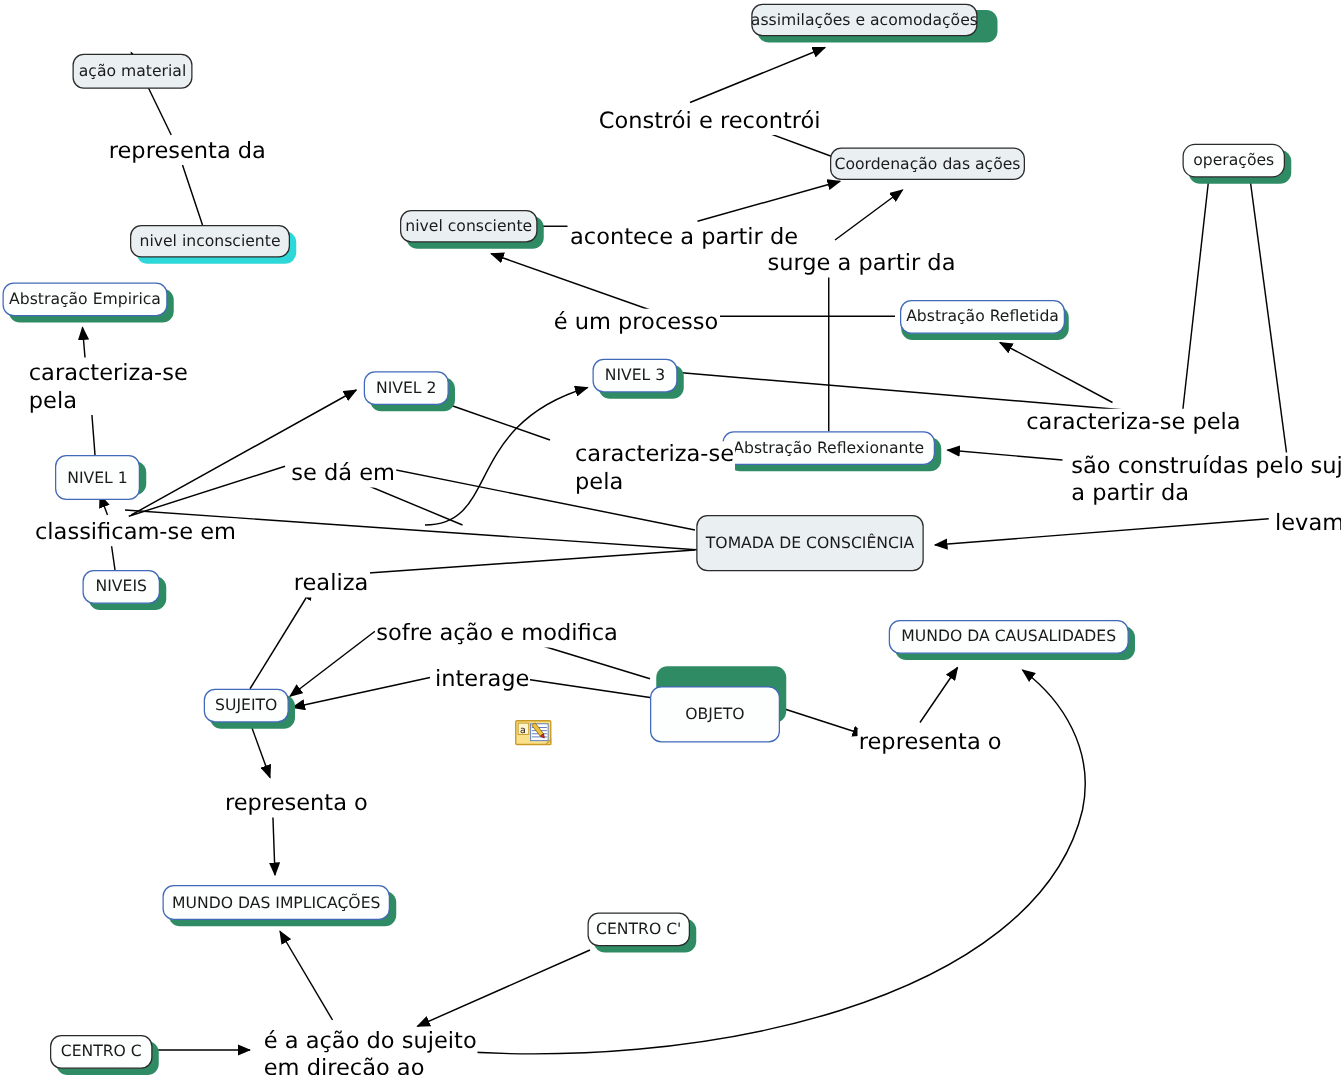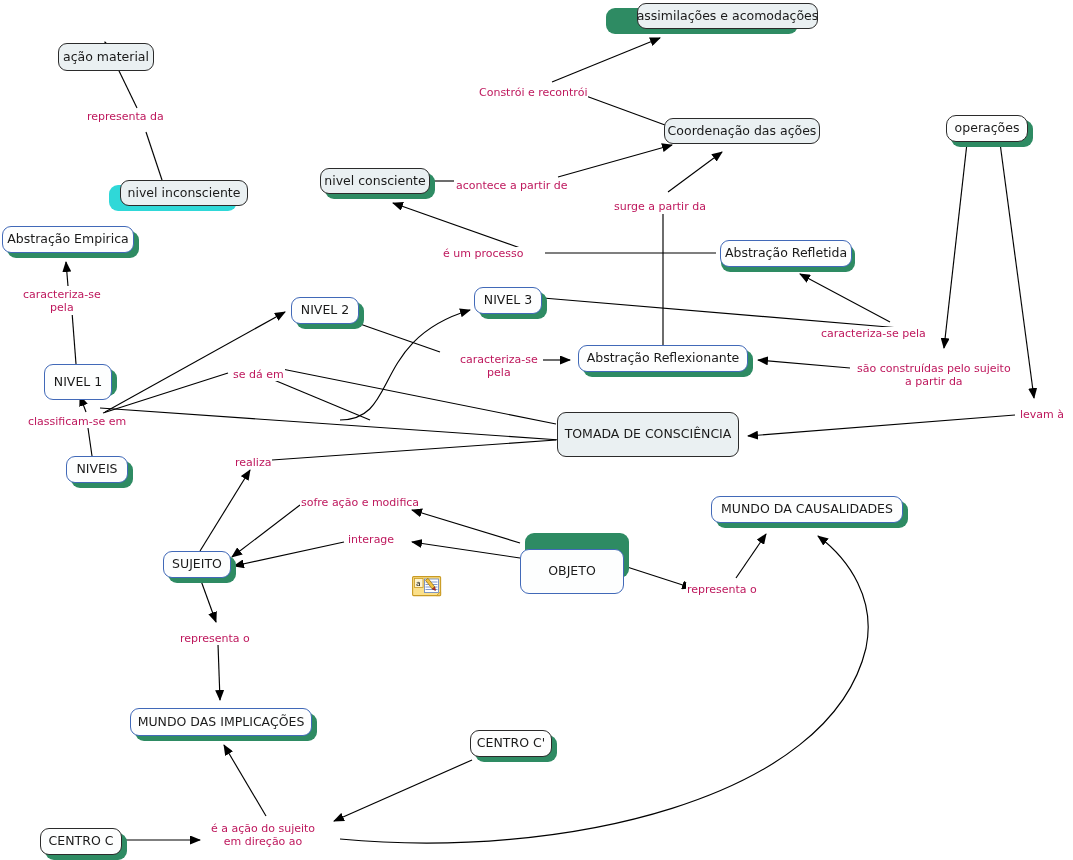--- a/index.html
+++ b/index.html
@@ -52,24 +52,23 @@
     position: absolute;
     border-radius: 9px;
     z-index: 4;
   }
   .sh-green { background: #2e8b63; }
   .sh-teal  { background: #2fd8d8; }
 
   
   .link-label {
     position: absolute;
-    font-size: 11px;
-    color: #be185d;
+    font-size: 18px;
+    color: #000000;
     line-height: 1.2;
-    text-align: center;
     white-space: nowrap;
     background: #ffffff;
     z-index: 6;
     padding: 0 1px;
   }
   .link-label.two {
     line-height: 1.22;
   }
   
   .note-icon {
@@ -155,26 +154,26 @@
       <path d="M472,760 L334,821" marker-end="url(#ah)"></path>
 
       <path d="M340,839 C560,860 830,800 866,648 C876,600 850,560 818,536" marker-end="url(#ah)"></path>
 
     </g>
   </svg>
 
   <div id="nodes-layer">
       <div class="node b-dark f-light" style="left: 58px; top: 3px; width: 96px; height: 28px; margin-top: 40px;">ação material</div>
       <div class="sh sh-green" style="left: 606px; top: 8px; width: 192px; height: 26px;"></div>
-      <div class="node b-dark f-light" style="left: 601px; top: 3px; width: 181px; height: 26px; margin-left: 36px;">assimilações e acomodações</div>
+      <div class="node b-dark f-light" style="left: 601px; top: 3px; width: 181px; height: 26px;">assimilações e acomodações</div>
       <div class="sh sh-green" style="left: 951px; top: 120px; width: 82px; height: 27px;"></div>
       <div class="node b-dark f-white" style="left: 946px; top: 115px; width: 82px; height: 27px; border-radius: 10px;">operações</div>
       <div class="node b-dark f-light" style="left: 664px; top: 118px; width: 156px; height: 26px;">Coordenação das ações</div>
       <div class="sh sh-teal" style="left: 109px; top: 185px; width: 128px; height: 26px;"></div>
-      <div class="node b-dark f-light" style="left: 104px; top: 180px; width: 128px; height: 26px; margin-left: 16px;">nivel inconsciente</div>
+      <div class="node b-dark f-light" style="left: 104px; top: 180px; width: 128px; height: 26px;">nivel inconsciente</div>
       <div class="sh sh-green" style="left: 325px; top: 173px; width: 110px; height: 26px;"></div>
       <div class="node b-dark f-light" style="left: 320px; top: 168px; width: 110px; height: 26px;">nivel consciente</div>
       <div class="sh sh-green" style="left: 7px; top: 231px; width: 132px; height: 27px;"></div>
       <div class="node b-blue f-white" style="left: 2px; top: 226px; width: 132px; height: 27px;">Abstração Empirica</div>
       <div class="sh sh-green" style="left: 721px; top: 245px; width: 134px; height: 27px;"></div>
       <div class="node b-blue f-white" style="left: 720px; top: 240px; width: 132px; height: 27px;">Abstração Refletida</div>
       <div class="sh sh-green" style="left: 479px; top: 292px; width: 68px; height: 27px;"></div>
       <div class="node b-blue f-white" style="left: 474px; top: 287px; width: 68px; height: 27px;">NIVEL 3</div>
       <div class="sh sh-green" style="left: 296px; top: 302px; width: 68px; height: 27px;"></div>
       <div class="node b-blue f-white" style="left: 291px; top: 297px; width: 68px; height: 27px;">NIVEL 2</div>

